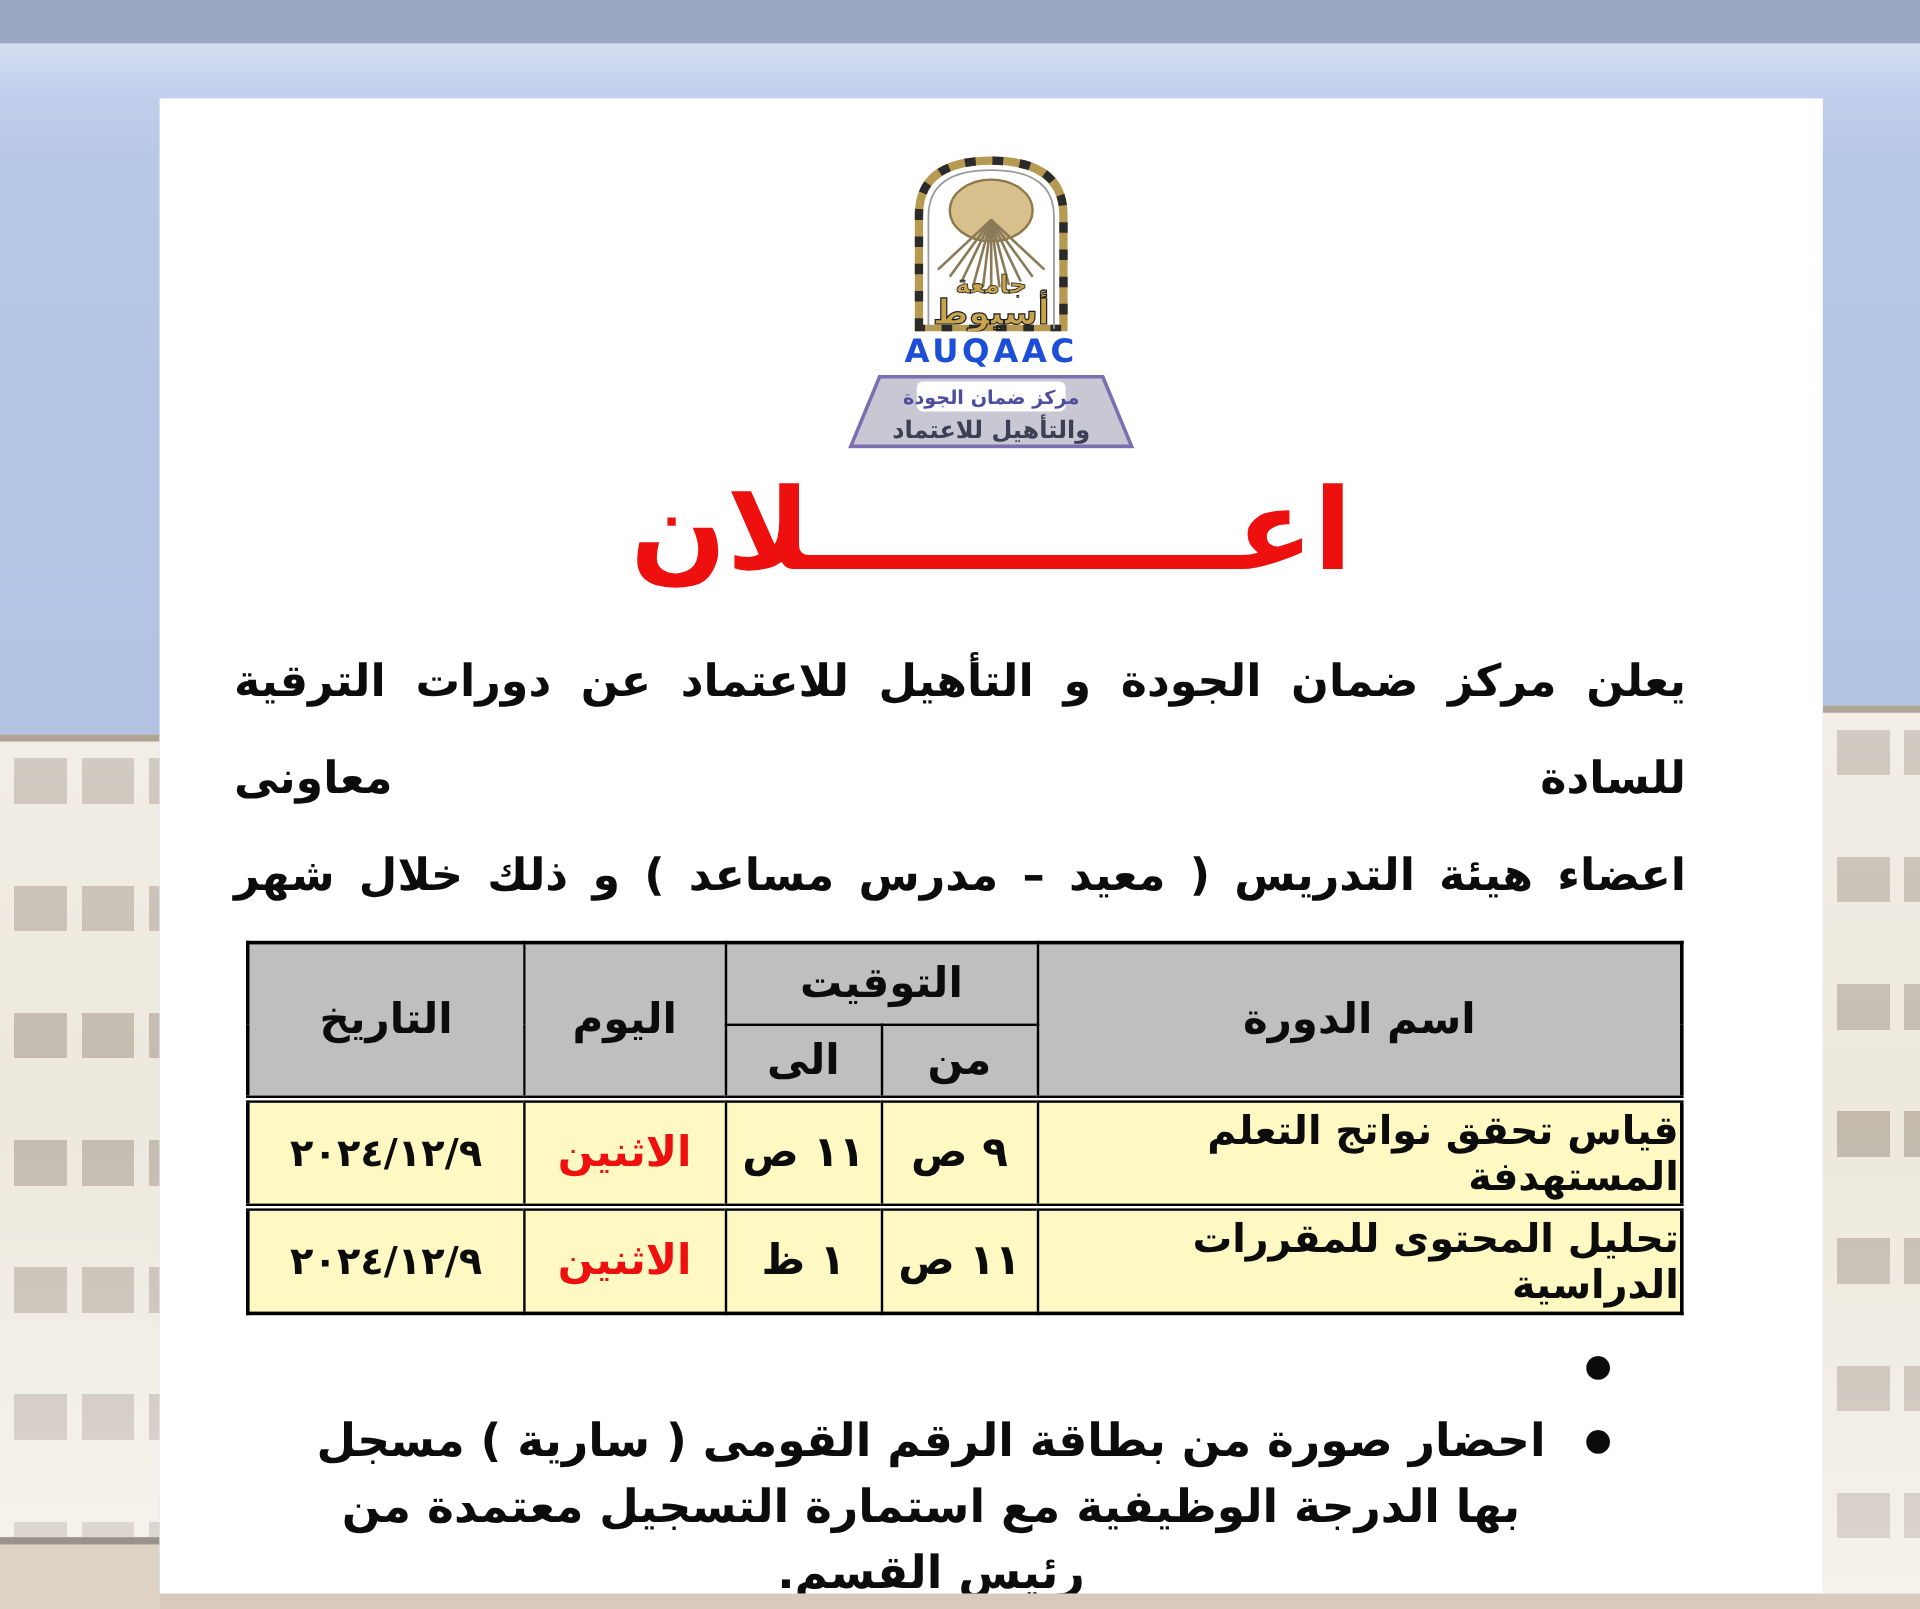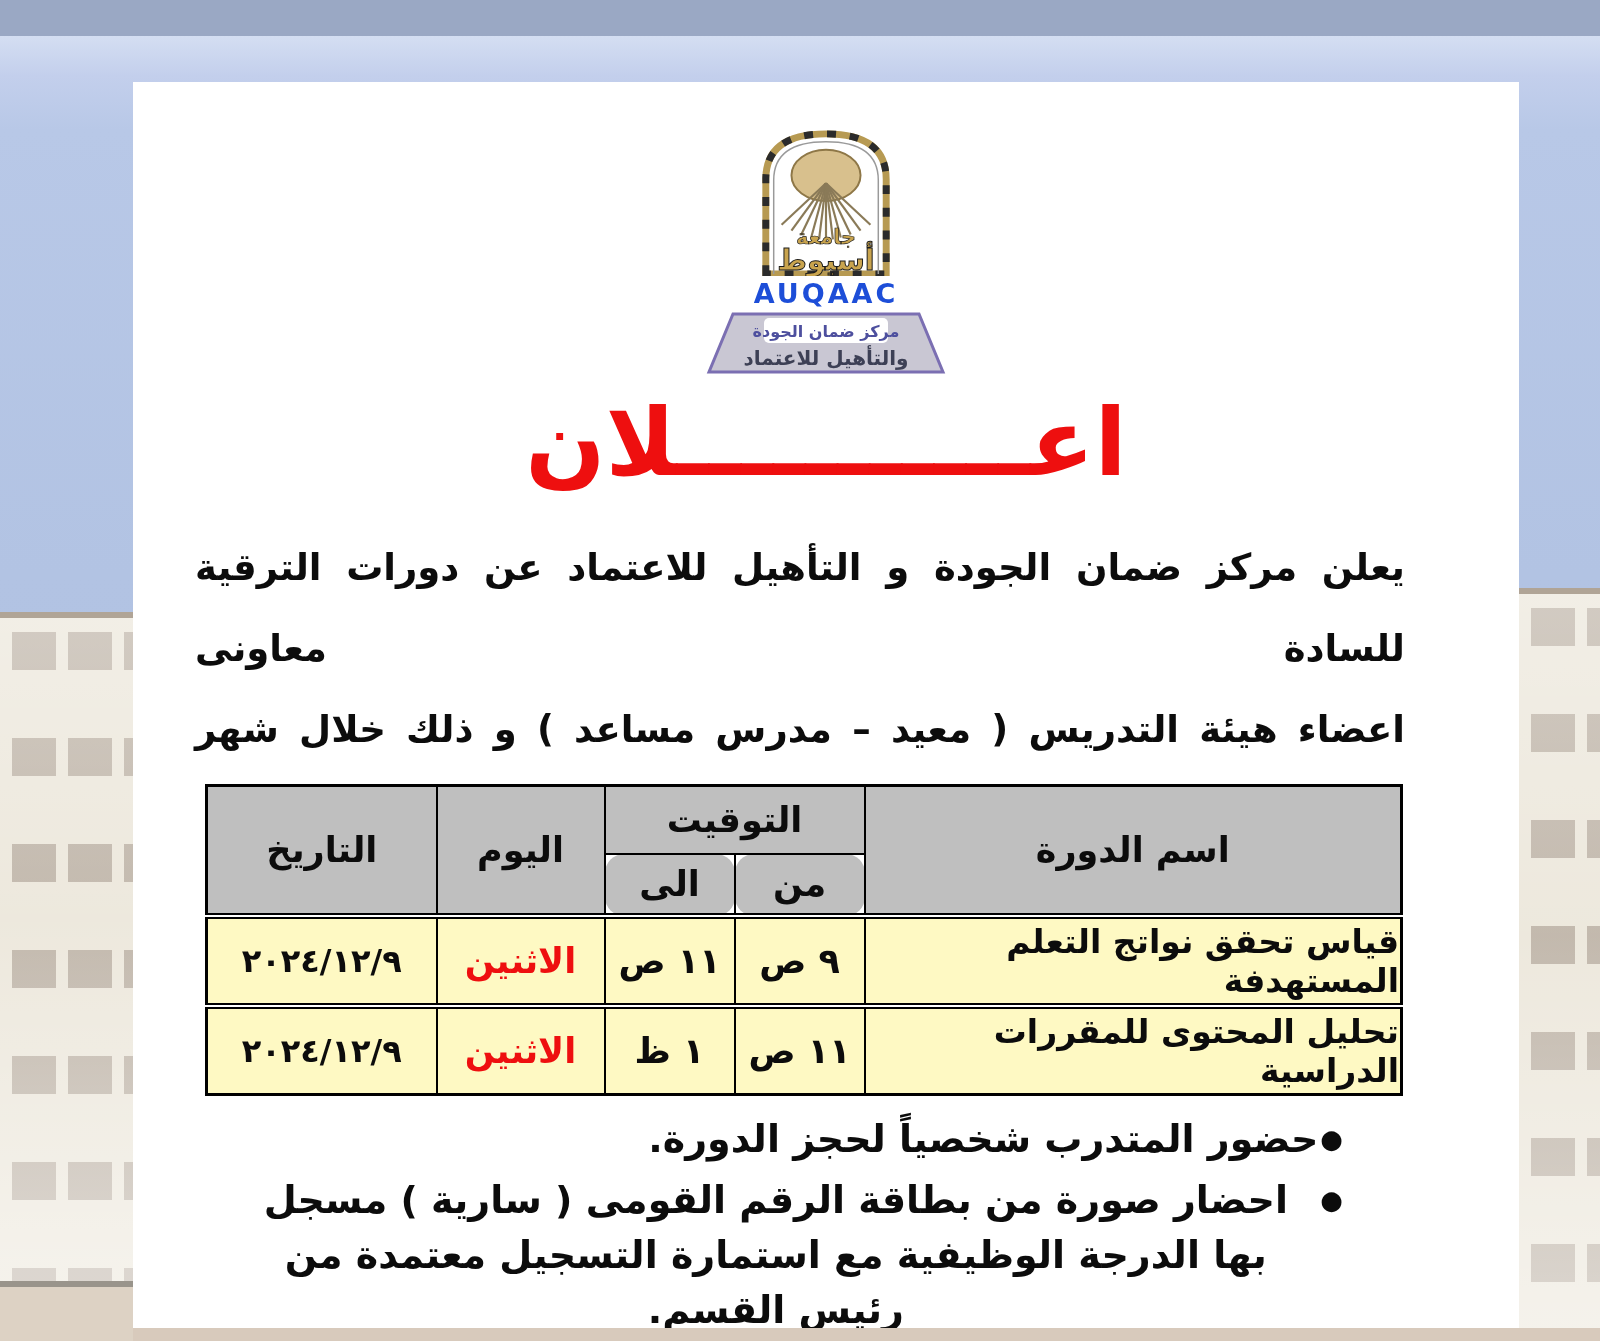--- a/index.html
+++ b/index.html
@@ -60,21 +60,21 @@
   
   table.sched {
     direction:rtl; border-collapse:collapse; table-layout:fixed;
     width:1195px; margin:14px 0 0 72px;
     font-weight:bold; text-align:center; color:#0c0c0c;
     border:3px solid #000;
   }
   .sched th, .sched td { border:2px solid #000; overflow:hidden; }
   .sched thead th { background:#bfbfbf; font-size:35px; }
   .sched thead tr.r1 th { height:64px; }
-  .sched thead tr.r2 th { height:56px;border-radius:19px; }
+  .sched thead tr.r2 th { height:56px; }
   .sched tbody td { height:82px; font-size:35px; border-top:6px double #000; background:#fef9c3; }
   .sched td.course { text-align:right; font-size:33px; }
   .sched td.day  { color:#ee0f0f; }
   .sched td.date { font-size:32px; }
 
   
   .notes { direction:rtl; margin:16px 114px 0 60px; color:#0c0c0c; font-weight:bold; }
   .note-head { font-size:39px; line-height:50px; }
   .note-head .dash { margin-left:22px; }
   .note { display:flex; direction:rtl; align-items:flex-start; padding-right:62px; margin-top:6px; }
@@ -169,21 +169,20 @@
           <td class="to">١ ظ</td>
           <td class="day">الاثنين</td>
           <td class="date">٢٠٢٤/١٢/٩</td>
         </tr>
       </tbody>
     </table>
 
     <div class="notes">
       <div class="note">
         <span class="bullet">●</span>
-        <div class="note-text">حضور المتدرب شخصياً لحجز الدورة.</div>
       </div>
       <div class="note">
         <span class="bullet">●</span>
         <div class="note-text wide">احضار صورة من بطاقة الرقم القومى ( سارية ) مسجل بها الدرجة الوظيفية مع استمارة التسجيل معتمدة من رئيس القسم.</div>
       </div>
     </div>
 
   </div>
 </div>
 

